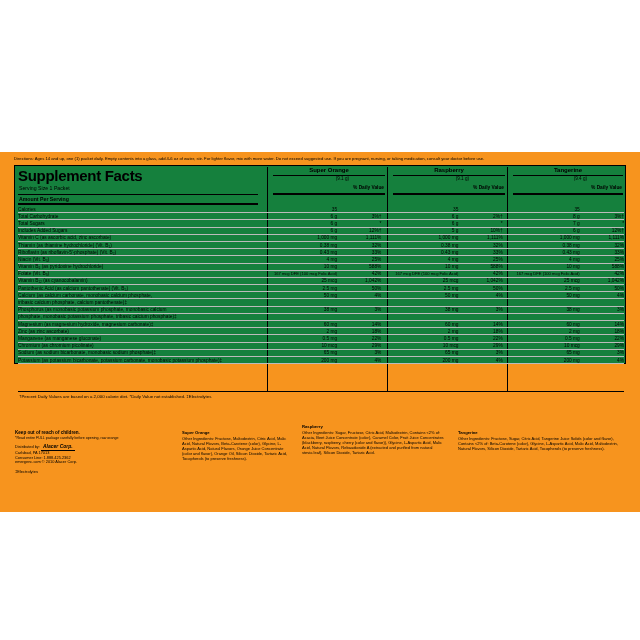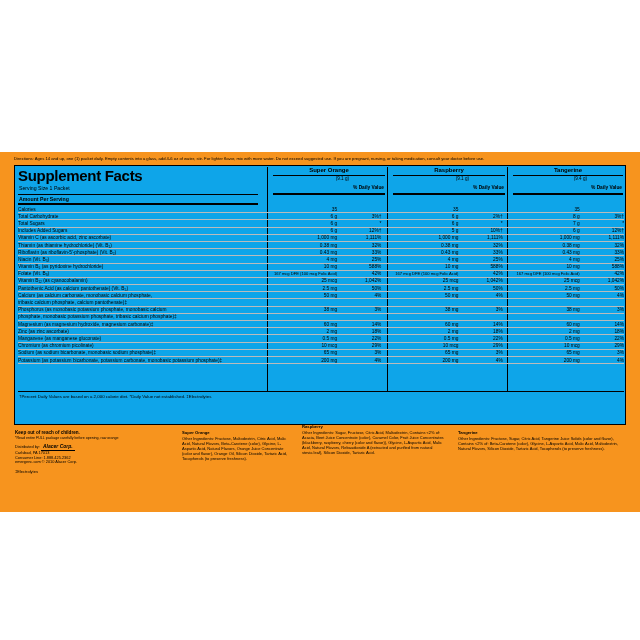--- a/index.html
+++ b/index.html
@@ -13,22 +13,22 @@
     position:absolute;left:0;top:152px;width:640px;height:360px;
     background:#f7941e;
   }
   .directions{
     position:absolute;left:14px;top:2px;width:612px;height:10px;
     background:#f7941e;
     font-size:4.2px;line-height:10px;color:#000;white-space:nowrap;
     overflow:hidden;
   }
   .panel{
-    position:absolute;left:14px;top:13px;width:612px;height:260px;
-    background:#0ea5e9;
+    position:absolute;left:14px;top:13px;width:612px;height:199px;
+    background:#15803d;
     border:1px solid #000;
     box-sizing:border-box;
   }
   .sfTitle{
     position:absolute;left:3px;top:1px;
     font-weight:bold;font-size:15px;letter-spacing:-0.3px;
     font-family:"Liberation Sans", sans-serif;
   }
   .serving{
     position:absolute;left:4px;top:19px;font-size:5.2px;

